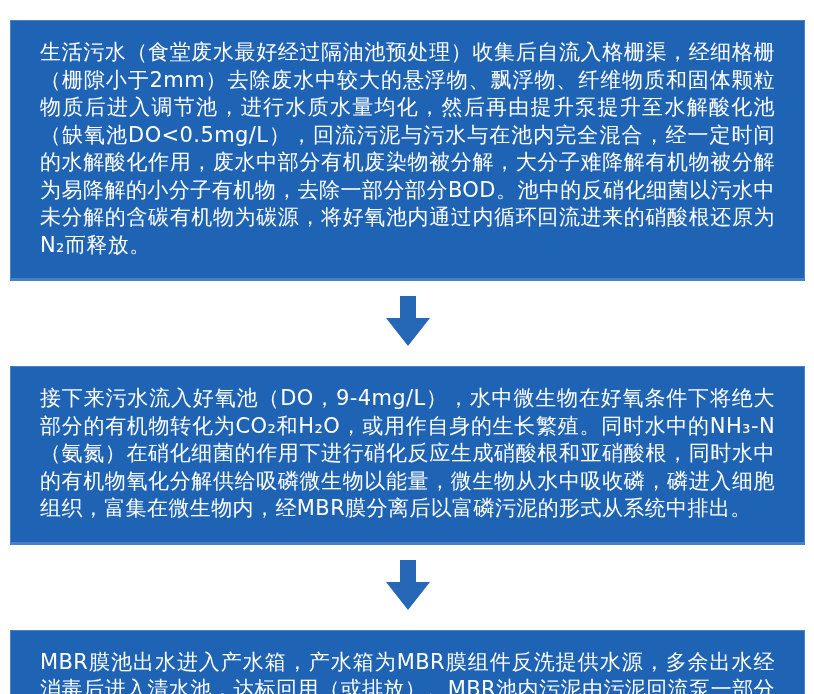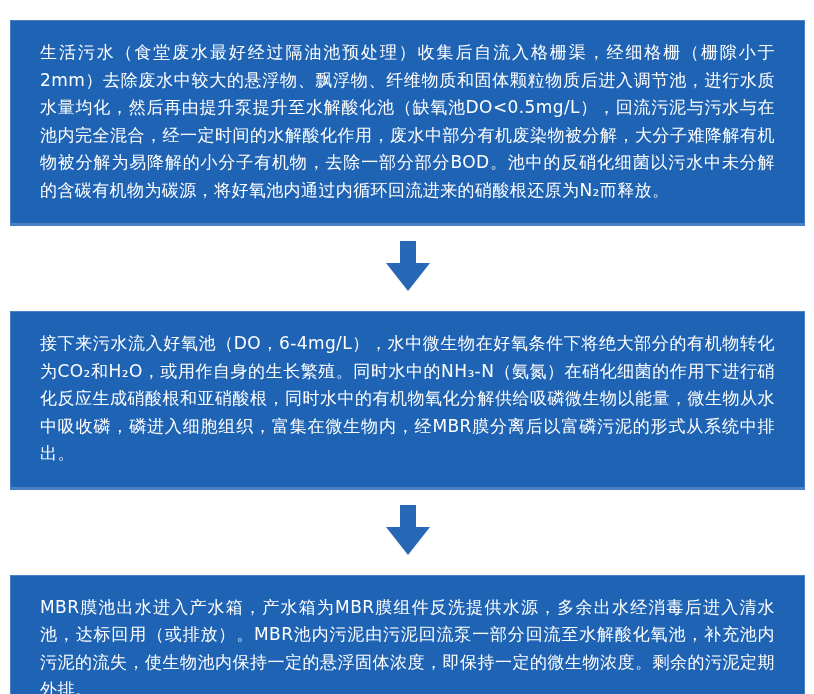--- a/index.html
+++ b/index.html
@@ -26,21 +26,21 @@
     padding: 20px 9px 0 10px;
     display: flex;
     flex-direction: column;
   }
   .step {
     background: var(--box-bg);
     border: 1px solid var(--box-border);
     border-bottom-width: 3px;
     color: var(--text);
     padding: 18px 29px 19px 29px;
-    font-size: 17px;
+    font-size: 21px;
     line-height: 27.5px;
     letter-spacing: 0.4px;
     text-align: justify;
   }
   .step p { margin: 0; }
   .connector {
     display: flex;
     justify-content: center;
     align-items: center;
     padding: 15px 0 20px 0;
@@ -58,21 +58,21 @@
       <p>生活污水（食堂废水最好经过隔油池预处理）收集后自流入格栅渠，经细格栅（栅隙小于2mm）去除废水中较大的悬浮物、飘浮物、纤维物质和固体颗粒物质后进入调节池，进行水质水量均化，然后再由提升泵提升至水解酸化池（缺氧池DO&lt;0.5mg/L），回流污泥与污水与在池内完全混合，经一定时间的水解酸化作用，废水中部分有机废染物被分解，大分子难降解有机物被分解为易降解的小分子有机物，去除一部分部分BOD。池中的反硝化细菌以污水中未分解的含碳有机物为碳源，将好氧池内通过内循环回流进来的硝酸根还原为N₂而释放。</p>
     </section>
 
     <div class="connector">
       <svg class="arrow-icon" width="44" height="50" viewBox="0 0 44 50" aria-hidden="true">
         <path d="M14 0 L30 0 L30 22 L44 22 L22 50 L0 22 L14 22 Z" fill="#2668b6"></path>
       </svg>
     </div>
 
     <section class="step">
-      <p>接下来污水流入好氧池（DO，6-4mg/L），水中微生物在好氧条件下将绝大部分的有机物转化为CO₂和H₂O，或用作自身的生长繁殖。同时水中的NH₃-N（氨氮）在硝化细菌的作用下进行硝化反应生成硝酸根和亚硝酸根，同时水中的有机物氧化分解供给吸磷微生物以能量，微生物从水中吸收磷，磷进入细胞组织，富集在微生物内，经MBR膜分离后以富磷污泥的形式从系统中排出。</p>
+      <p>接下来污水流入好氧池（DO，9-4mg/L），水中微生物在好氧条件下将绝大部分的有机物转化为CO₂和H₂O，或用作自身的生长繁殖。同时水中的NH₃-N（氨氮）在硝化细菌的作用下进行硝化反应生成硝酸根和亚硝酸根，同时水中的有机物氧化分解供给吸磷微生物以能量，微生物从水中吸收磷，磷进入细胞组织，富集在微生物内，经MBR膜分离后以富磷污泥的形式从系统中排出。</p>
     </section>
 
     <div class="connector">
       <svg class="arrow-icon" width="44" height="50" viewBox="0 0 44 50" aria-hidden="true">
         <path d="M14 0 L30 0 L30 22 L44 22 L22 50 L0 22 L14 22 Z" fill="#2668b6"></path>
       </svg>
     </div>
 
     <section class="step">
       <p>MBR膜池出水进入产水箱，产水箱为MBR膜组件反洗提供水源，多余出水经消毒后进入清水池，达标回用（或排放）。MBR池内污泥由污泥回流泵一部分回流至水解酸化氧池，补充池内污泥的流失，使生物池内保持一定的悬浮固体浓度，即保持一定的微生物浓度。剩余的污泥定期外排。</p>

